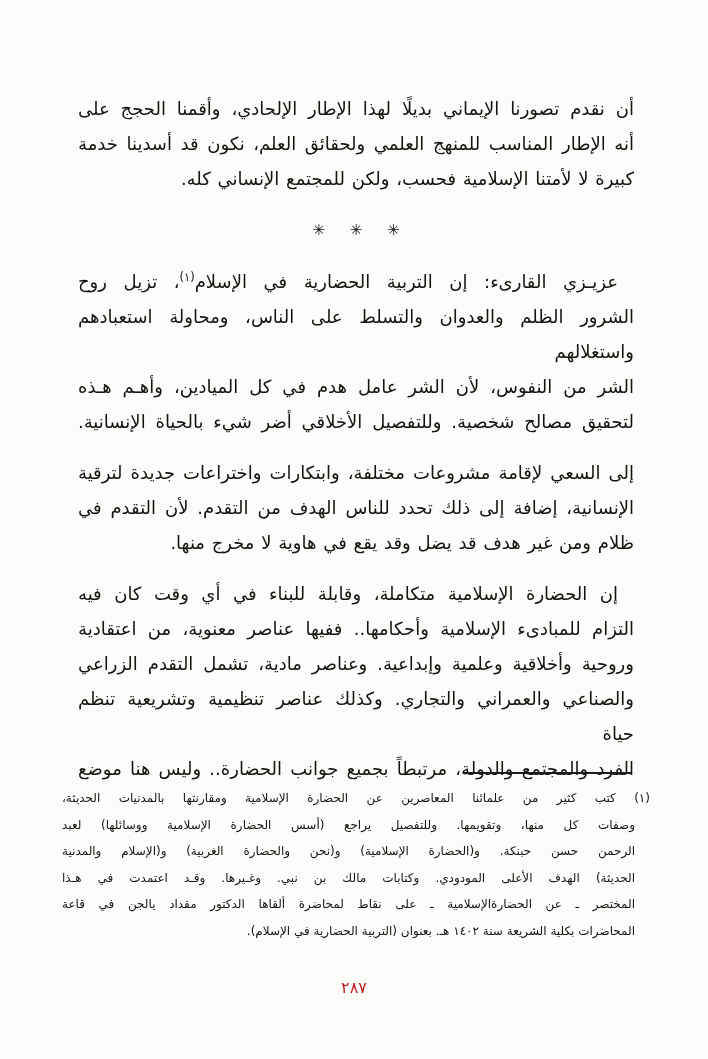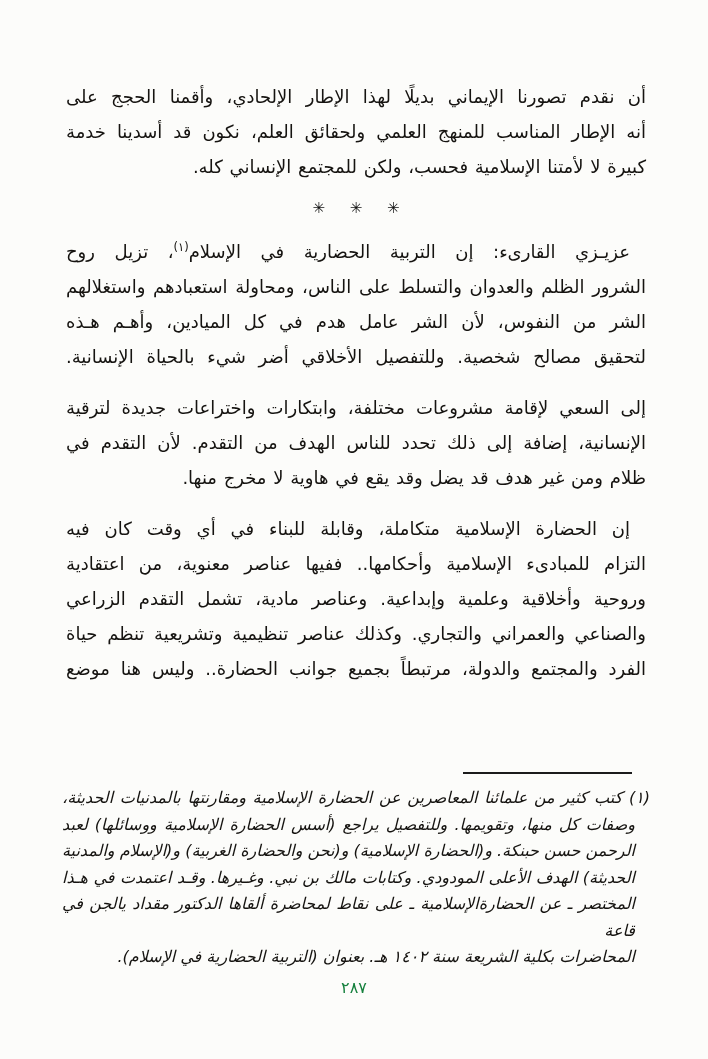--- a/index.html
+++ b/index.html
@@ -18,21 +18,21 @@
     height: 1059px;
     direction: rtl;
   }
   .text-col {
     position: absolute;
     top: 75px;
     right: 58px;
     width: 588px;
     direction: rtl;
   }
-  .para { margin: 4px; }
+  .para { margin: 16px; }
   .para.gap { margin-top: 16px; }
   .line {
     font-size: 18px;
     line-height: 35px;
     text-align: justify;
     text-align-last: justify;
     word-spacing: 1px;
   }
   .line.endline {
     text-align: right;
@@ -63,40 +63,39 @@
     background: #1b1b1b;
   }
   .footnote {
     position: absolute;
     top: 785px;
     right: 58px;
     width: 588px;
     direction: rtl;
   }
   .fline {
-    font-size: 16px;
+    font-size: 12px;
     line-height: 26.5px;
     text-align: justify;
     text-align-last: justify;
-    font-style: italic;
   }
   .fline.indent { padding-right: 15px; }
   .fline.endline {
     text-align: right;
     text-align-last: right;
   }
   .page-number {
     position: absolute;
     top: 978px;
     left: 0;
     width: 100%;
     text-align: center;
     font-size: 16px;
     letter-spacing: 2px;
-    color: #15803d;
+    color: #b91c1c;
   }
 </style>
 </head>
 <body>
 
 <div class="page">
 
   <div class="text-col">
 
     <div class="para">

